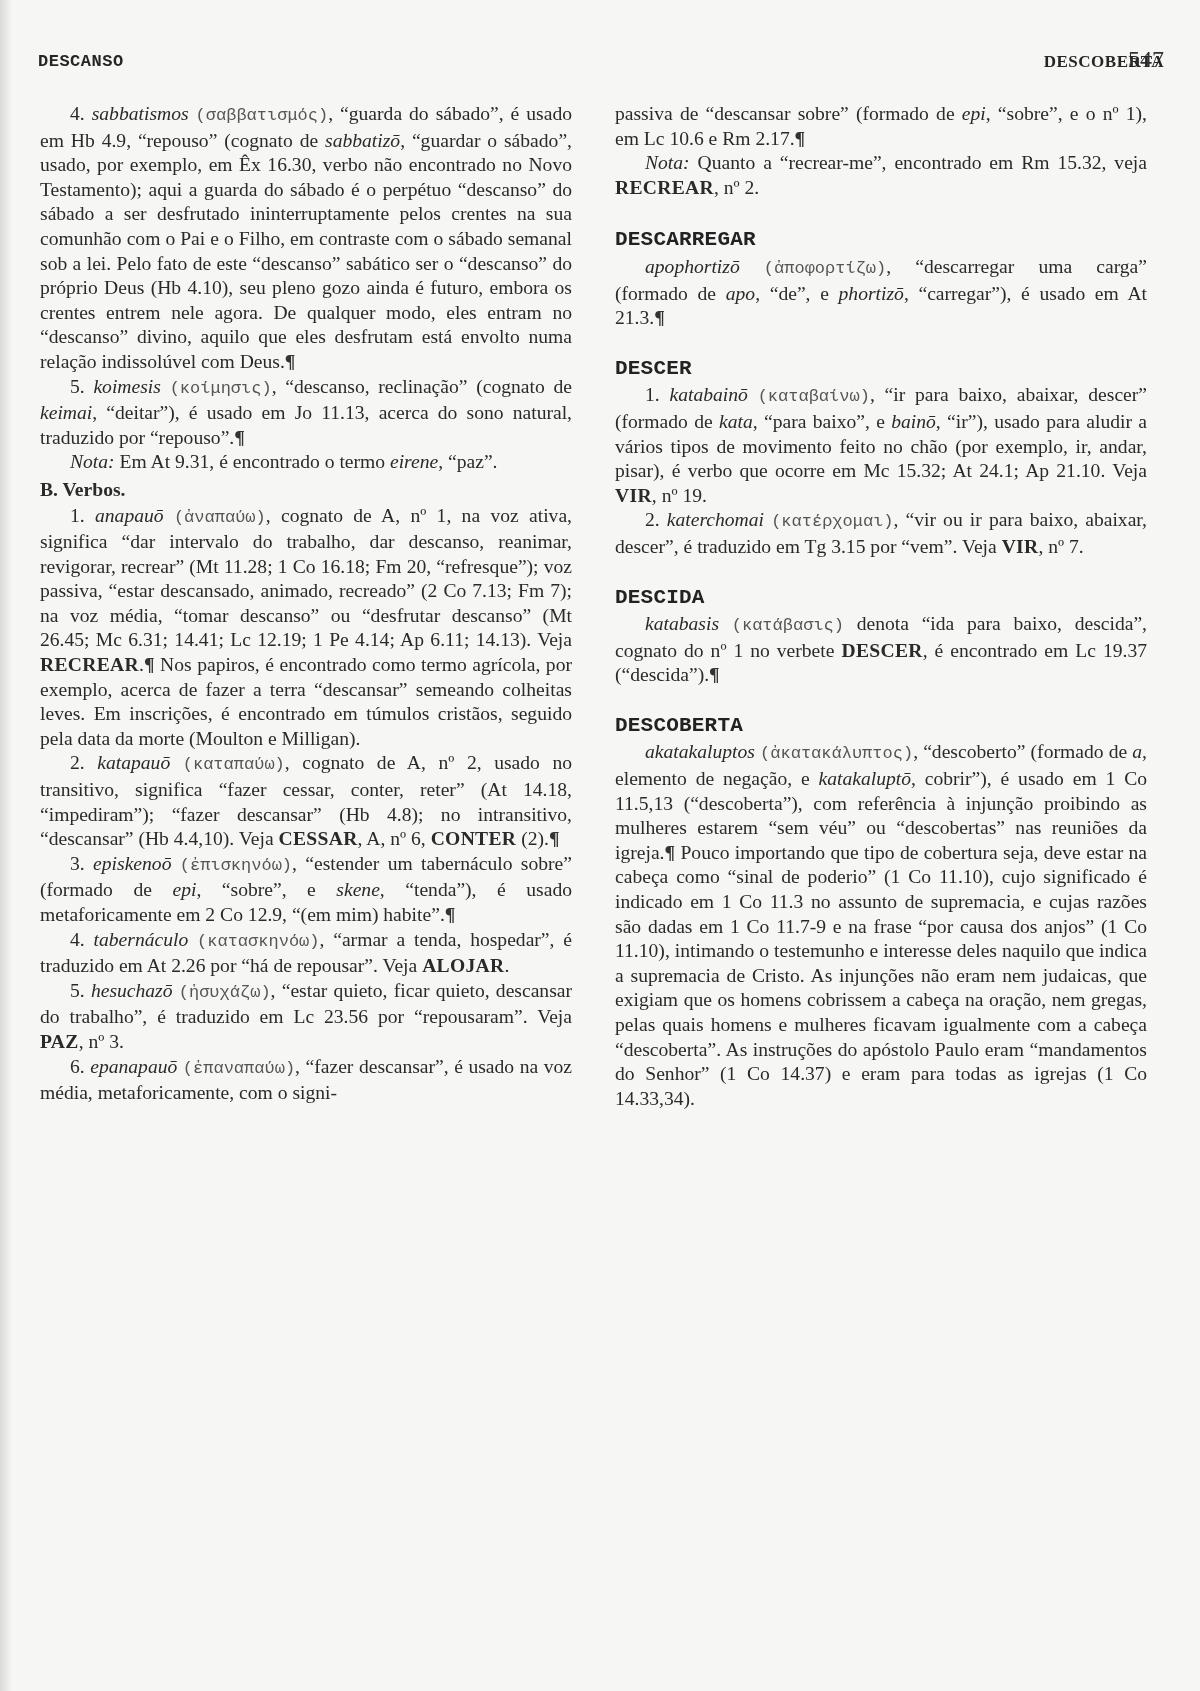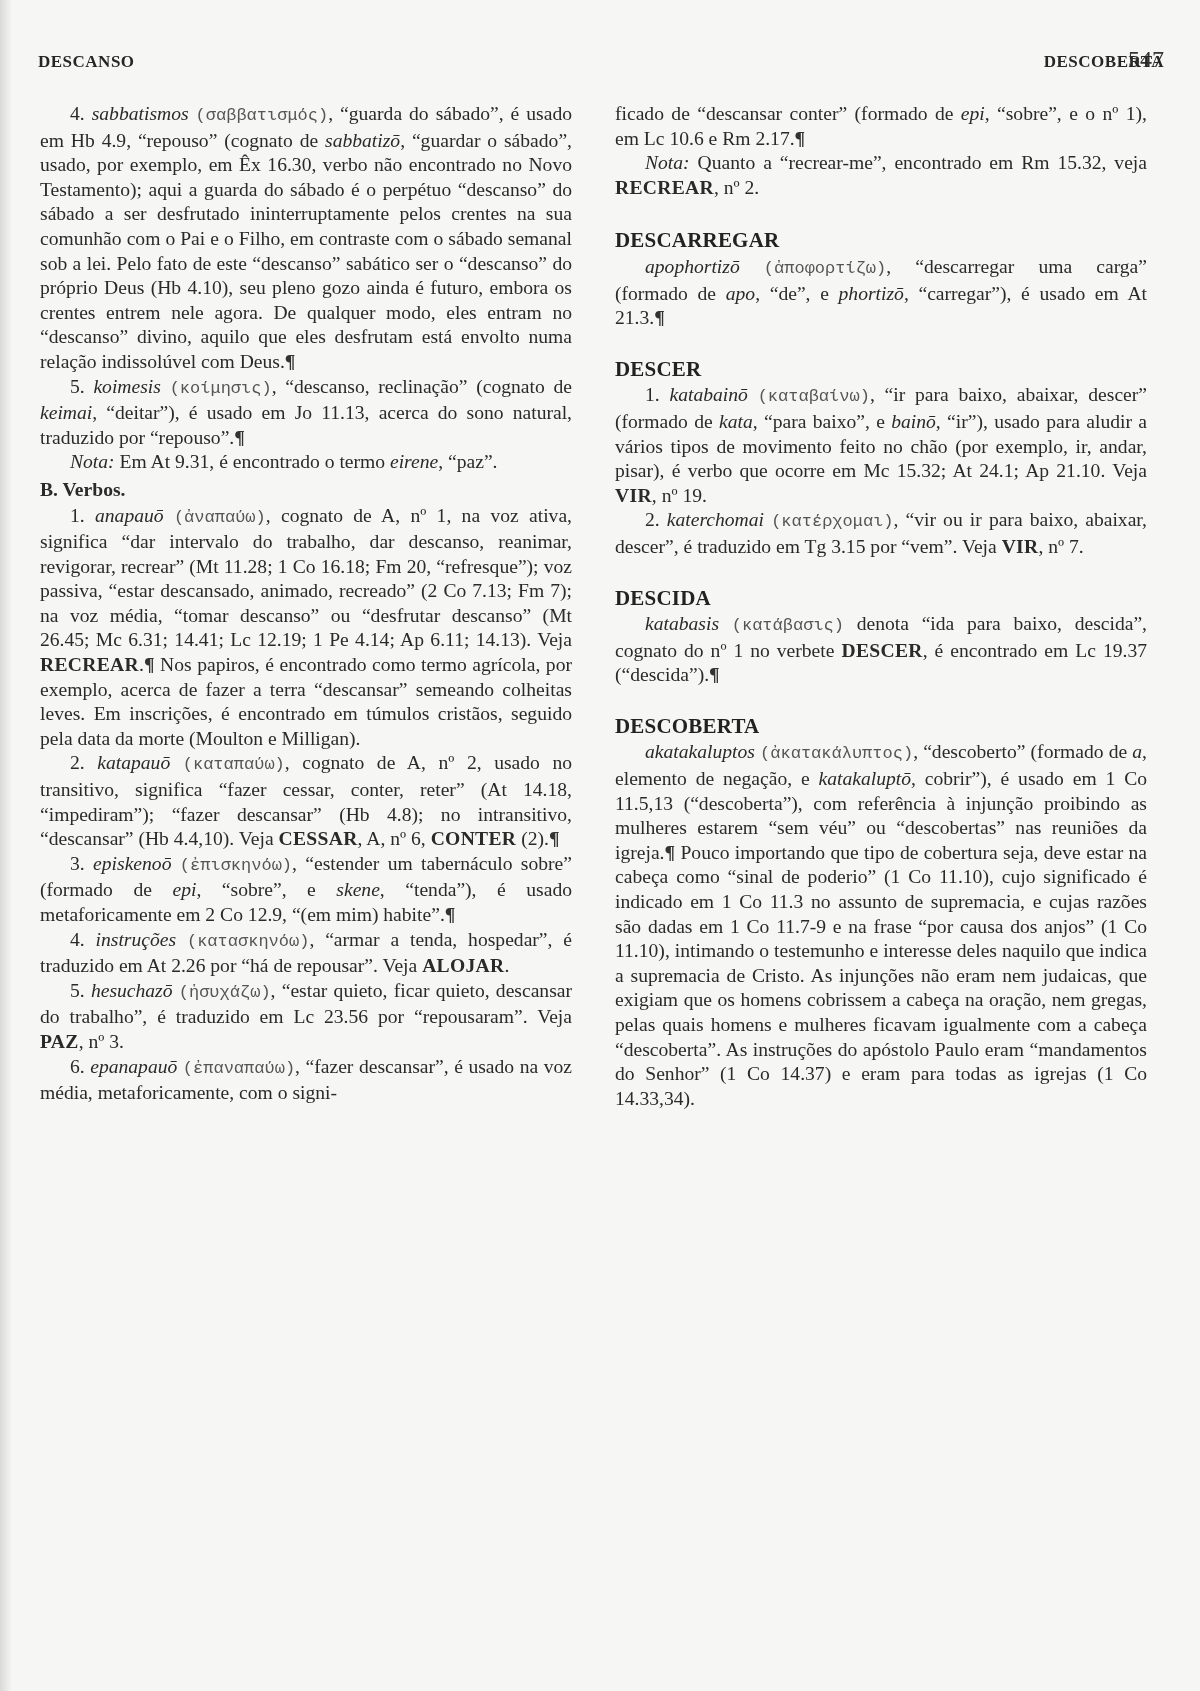--- a/index.html
+++ b/index.html
@@ -13,39 +13,39 @@
   .page-edge {
     position: absolute; left: 0; top: 0; width: 12px; height: 1691px;
     background: linear-gradient(to right, #d9d9d6, #f6f6f4);
   }
   .header {
     position: absolute; top: 48px; left: 38px; right: 36px; height: 30px;
   }
   .hdr-left, .hdr-right {
     position: absolute; top: 4px; font-weight: bold; font-size: 17px; letter-spacing: 0.5px; color: #262626;
   }
-  .hdr-left { left: 0; }
+  .hdr-left { left: 0; font-family: Liberation Mono, monospace; }
   .hdr-right { right: 0; }
   .hdr-page {
     position: absolute; left: 0; right: 0; top: -2px; text-align: right;
     font-size: 24px; color: #333;
   }
   .col {
     position: absolute; top: 102px; width: 532px;
     font-size: 19.6px; line-height: 24.6px; text-align: justify;
   }
   .col-left { left: 40px; }
   .col-right { left: 615px; width: 532px; }
   .p { margin: 0; text-indent: 30px; }
   .p.noindent { text-indent: 0; }
   .sub-heading {
     text-align: left; font-weight: bold; margin: 3px 0 1px 0; text-indent: 0;
   }
   .entry-heading {
-    font-weight: bold; font-size: 21px; margin: 26px 0 2px 0; letter-spacing: 0.2px; color: #222;
+    font-weight: bold; font-size: 21px; margin: 26px 0 2px 0; letter-spacing: 0.2px; color: #222; font-family: Liberation Mono, monospace;
   }
   .entry-block:first-of-type .entry-heading { margin-top: 28px; }
   .it { font-style: italic; }
   .b { font-weight: bold; letter-spacing: 0.3px; }
   .greek { font-family: Liberation Mono, monospace; font-size: 17px; color: #555; }
   .pilcrow { font-weight: bold; color: #333; }
 </style>
 </head>
 <body>
 
@@ -61,29 +61,29 @@
   <div>
       <p class="p"><span>4. </span><span class="it">sabbatismos</span><span> </span><span class="greek">(σαββατισμός)</span><span>, “guarda do sábado”, é usado em Hb 4.9, “repouso” (cognato de </span><span class="it">sabbatizō</span><span>, “guardar o sábado”, usado, por exemplo, em Êx 16.30, verbo não encontrado no Novo Testamento); aqui a guarda do sábado é o perpétuo “descanso” do sábado a ser desfrutado ininterruptamente pelos crentes na sua comunhão com o Pai e o Filho, em contraste com o sábado semanal sob a lei. Pelo fato de este “descanso” sabático ser o “descanso” do próprio Deus (Hb 4.10), seu pleno gozo ainda é futuro, embora os crentes entrem nele agora. De qualquer modo, eles entram no “descanso” divino, aquilo que eles desfrutam está envolto numa relação indissolúvel com Deus.</span><span class="pilcrow">¶</span></p>
       <p class="p"><span>5. </span><span class="it">koimesis</span><span> </span><span class="greek">(κοίμησις)</span><span>, “descanso, reclinação” (cognato de </span><span class="it">keimai</span><span>, “deitar”), é usado em Jo 11.13, acerca do sono natural, traduzido por “repouso”.</span><span class="pilcrow">¶</span></p>
       <p class="p"><span class="it">Nota:</span><span> Em At 9.31, é encontrado o termo </span><span class="it">eirene</span><span>, “paz”.</span></p>
     </div>
   <p class="sub-heading">B. Verbos.</p>
   <div>
       <p class="p"><span>1. </span><span class="it">anapauō</span><span> </span><span class="greek">(ἀναπαύω)</span><span>, cognato de A, nº 1, na voz ativa, significa “dar intervalo do trabalho, dar descanso, reanimar, revigorar, recrear” (Mt 11.28; 1 Co 16.18; Fm 20, “refresque”); voz passiva, “estar descansado, animado, recreado” (2 Co 7.13; Fm 7); na voz média, “tomar descanso” ou “desfrutar descanso” (Mt 26.45; Mc 6.31; 14.41; Lc 12.19; 1 Pe 4.14; Ap 6.11; 14.13). Veja </span><span class="b">RECREAR</span><span>.</span><span class="pilcrow">¶</span><span> Nos papiros, é encontrado como termo agrícola, por exemplo, acerca de fazer a terra “descansar” semeando colheitas leves. Em inscrições, é encontrado em túmulos cristãos, seguido pela data da morte (Moulton e Milligan).</span></p>
       <p class="p"><span>2. </span><span class="it">katapauō</span><span> </span><span class="greek">(καταπαύω)</span><span>, cognato de A, nº 2, usado no transitivo, significa “fazer cessar, conter, reter” (At 14.18, “impediram”); “fazer descansar” (Hb 4.8); no intransitivo, “descansar” (Hb 4.4,10). Veja </span><span class="b">CESSAR</span><span>, A, nº 6, </span><span class="b">CONTER</span><span> (2).</span><span class="pilcrow">¶</span></p>
       <p class="p"><span>3. </span><span class="it">episkenoō</span><span> </span><span class="greek">(ἐπισκηνόω)</span><span>, “estender um tabernáculo sobre” (formado de </span><span class="it">epi</span><span>, “sobre”, e </span><span class="it">skene</span><span>, “tenda”), é usado metaforicamente em 2 Co 12.9, “(em mim) habite”.</span><span class="pilcrow">¶</span></p>
-      <p class="p"><span>4. </span><span class="it">instruções</span><span> </span><span class="greek">(κατασκηνόω)</span><span>, “armar a tenda, hospedar”, é traduzido em At 2.26 por “há de repousar”. Veja </span><span class="b">ALOJAR</span><span>.</span></p>
+      <p class="p"><span>4. </span><span class="it">tabernáculo</span><span> </span><span class="greek">(κατασκηνόω)</span><span>, “armar a tenda, hospedar”, é traduzido em At 2.26 por “há de repousar”. Veja </span><span class="b">ALOJAR</span><span>.</span></p>
       <p class="p"><span>5. </span><span class="it">hesuchazō</span><span> </span><span class="greek">(ἡσυχάζω)</span><span>, “estar quieto, ficar quieto, descansar do trabalho”, é traduzido em Lc 23.56 por “repousaram”. Veja </span><span class="b">PAZ</span><span>, nº 3.</span></p>
       <p class="p"><span>6. </span><span class="it">epanapauō</span><span> </span><span class="greek">(ἐπαναπαύω)</span><span>, “fazer descansar”, é usado na voz média, metaforicamente, com o signi-</span></p>
     </div>
 </div>
 
 <div class="col col-right">
   <div>
-      <p class="p noindent"><span>ficado de “descansar conter” (formado de </span><span class="it">epi</span><span>, “sobre”, e o nº 1), em Lc 10.6 e Rm 2.17.</span><span class="pilcrow">¶</span></p>
+      <p class="p noindent"><span>passiva de “descansar sobre” (formado de </span><span class="it">epi</span><span>, “sobre”, e o nº 1), em Lc 10.6 e Rm 2.17.</span><span class="pilcrow">¶</span></p>
       <p class="p"><span class="it">Nota:</span><span> Quanto a “recrear-me”, encontrado em Rm 15.32, veja </span><span class="b">RECREAR</span><span>, nº 2.</span></p>
     </div>
   <div>
       <div class="entry-block">
         <div class="entry-heading">DESCARREGAR</div>
         <p class="p"><span class="it">apophortizō</span><span> </span><span class="greek">(ἀποφορτίζω)</span><span>, “descarregar uma carga” (formado de </span><span class="it">apo</span><span>, “de”, e </span><span class="it">phortizō</span><span>, “carregar”), é usado em At 21.3.</span><span class="pilcrow">¶</span></p>
       </div>
       <div class="entry-block">
         <div class="entry-heading">DESCER</div>
         <p class="p"><span>1. </span><span class="it">katabainō</span><span> </span><span class="greek">(καταβαίνω)</span><span>, “ir para baixo, abaixar, descer” (formado de </span><span class="it">kata</span><span>, “para baixo”, e </span><span class="it">bainō</span><span>, “ir”), usado para aludir a vários tipos de movimento feito no chão (por exemplo, ir, andar, pisar), é verbo que ocorre em Mc 15.32; At 24.1; Ap 21.10. Veja </span><span class="b">VIR</span><span>, nº 19.</span></p>

